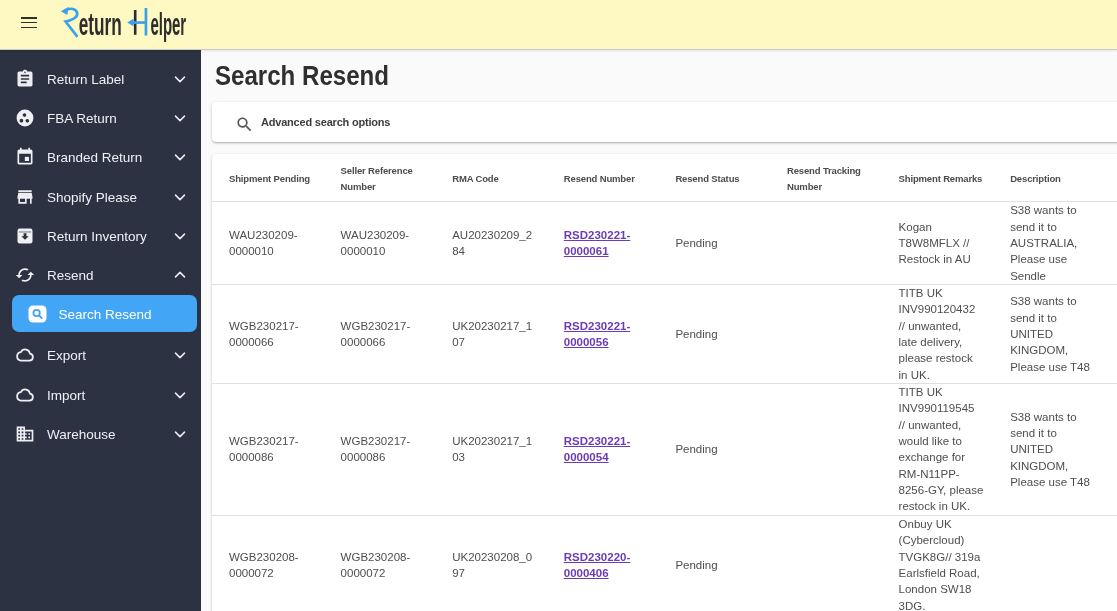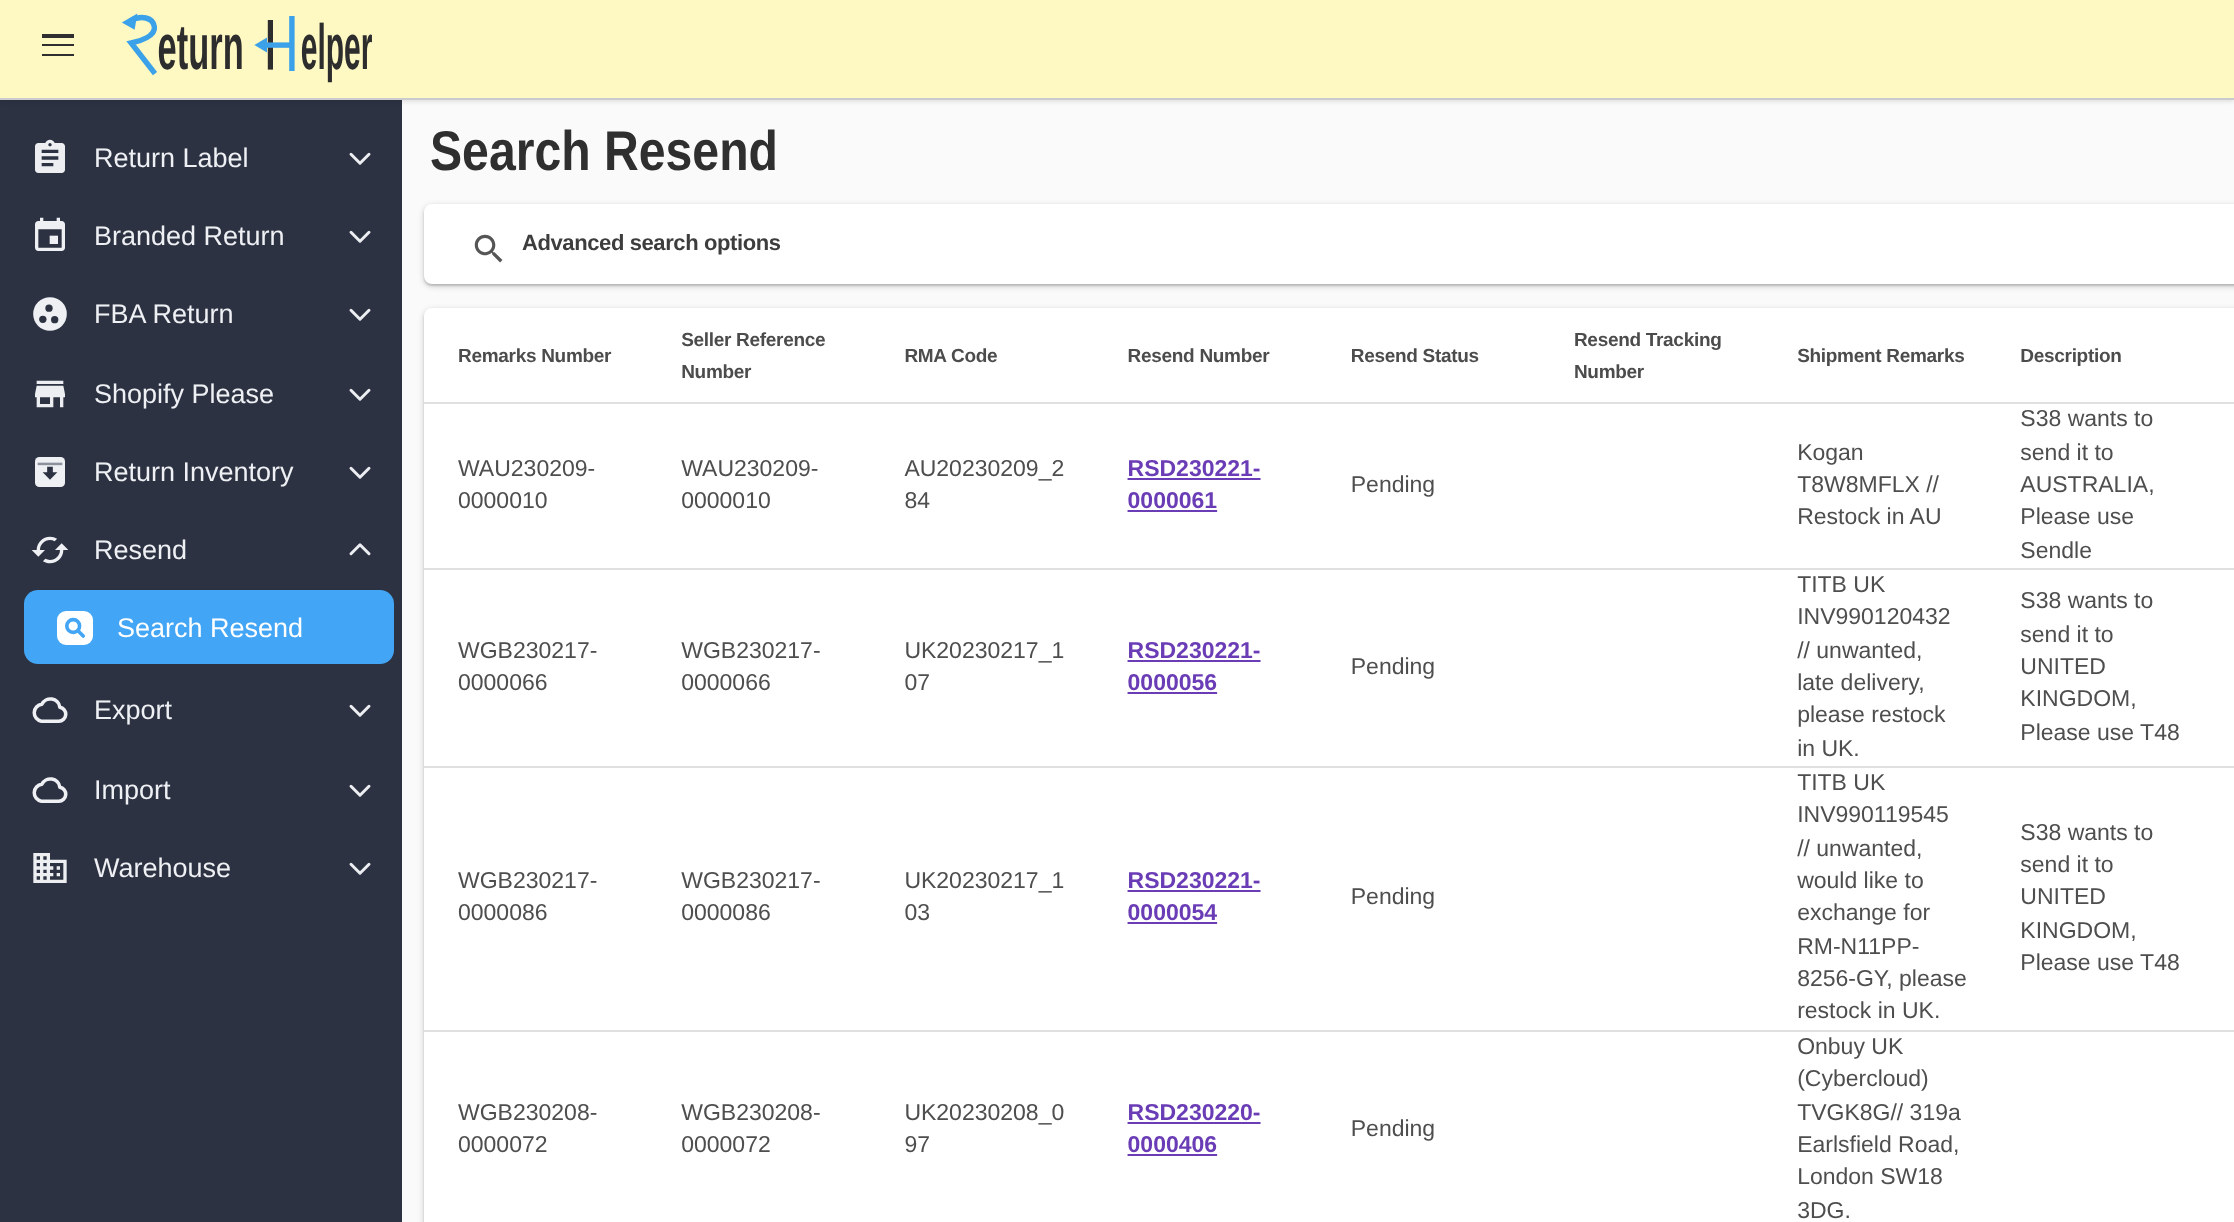--- a/index.html
+++ b/index.html
@@ -43,37 +43,37 @@
   <div class="mi">
         <svg class="ic" viewBox="0 0 24 24" fill="#eceef2">
           <path d="M19 3h-4.18C14.4 1.84 13.3 1 12 1c-1.3 0-2.4.84-2.82 2H5c-1.1 0-2 .9-2 2v14c0 1.1.9 2 2 2h14c1.1 0 2-.9 2-2V5c0-1.1-.9-2-2-2zm-7 0c.55 0 1 .45 1 1s-.45 1-1 1-1-.45-1-1 .45-1 1-1zm2 14H7v-2h7v2zm3-4H7v-2h10v2zm0-4H7V7h10v2z"></path>
         </svg>
         <span class="lbl">Return Label</span>
         <svg class="chev" viewBox="0 0 24 24" fill="none" stroke="#eceef2" stroke-width="2" stroke-linecap="round" stroke-linejoin="round">
           <polyline points="6,9.5 12,15.5 18,9.5"></polyline>
         </svg>
       </div>
   <div class="mi">
-        <svg class="ic" viewBox="0 0 24 24" fill="#eef0f4">
-          <path d="M19 3h-1V1h-2v2H8V1H6v2H5c-1.11 0-1.99.9-1.99 2L3 19c0 1.1.89 2 2 2h14c1.1 0 2-.9 2-2V5c0-1.1-.9-2-2-2zm0 16H5V8h14v11z"></path>
-          <rect x="11.8" y="11.8" width="5" height="5"></rect>
-        </svg>
-        <span class="lbl">Branded Return</span>
-        <svg class="chev" viewBox="0 0 24 24" fill="none" stroke="#eceef2" stroke-width="2" stroke-linecap="round" stroke-linejoin="round">
-          <polyline points="6,9.5 12,15.5 18,9.5"></polyline>
-        </svg>
-      </div>
-  <div class="mi">
         <svg class="ic" viewBox="0 0 24 24">
           <circle cx="12" cy="12" r="10.1" fill="#eef0f4"></circle>
           <circle cx="11.4" cy="8.5" r="2.2" fill="#2c3242"></circle>
           <circle cx="7.7" cy="15.2" r="2.2" fill="#2c3242"></circle>
           <circle cx="14.8" cy="15.4" r="2.2" fill="#2c3242"></circle>
         </svg>
         <span class="lbl">FBA Return</span>
+        <svg class="chev" viewBox="0 0 24 24" fill="none" stroke="#eceef2" stroke-width="2" stroke-linecap="round" stroke-linejoin="round">
+          <polyline points="6,9.5 12,15.5 18,9.5"></polyline>
+        </svg>
+      </div>
+  <div class="mi">
+        <svg class="ic" viewBox="0 0 24 24" fill="#eef0f4">
+          <path d="M19 3h-1V1h-2v2H8V1H6v2H5c-1.11 0-1.99.9-1.99 2L3 19c0 1.1.89 2 2 2h14c1.1 0 2-.9 2-2V5c0-1.1-.9-2-2-2zm0 16H5V8h14v11z"></path>
+          <rect x="11.8" y="11.8" width="5" height="5"></rect>
+        </svg>
+        <span class="lbl">Branded Return</span>
         <svg class="chev" viewBox="0 0 24 24" fill="none" stroke="#eceef2" stroke-width="2" stroke-linecap="round" stroke-linejoin="round">
           <polyline points="6,9.5 12,15.5 18,9.5"></polyline>
         </svg>
       </div>
   <div class="mi">
         <svg class="ic" viewBox="0 0 24 24" fill="#eceef2">
           <path d="M20 4H4v2h16V4zm1 10v-2l-1-5H4l-1 5v2h1v6h10v-6h4v6h2v-6h1zm-9 4H6v-4h6v4z"></path>
         </svg>
         <span class="lbl">Shopify Please</span>
         <svg class="chev" viewBox="0 0 24 24" fill="none" stroke="#eceef2" stroke-width="2" stroke-linecap="round" stroke-linejoin="round">
@@ -177,21 +177,21 @@
         <col>
         <col>
         <col>
         <col>
         <col>
         <col>
         <col style="width:28px">
       </colgroup>
 <tbody>
         <tr style="height:48.3px">
- <th>Remarks Number</th>
+ <th>Shipment Pending</th>
  <th>Seller Reference<br>Number</th>
  <th>RMA Code</th>
  <th>Resend Number</th>
  <th>Resend Status</th>
  <th>Resend Tracking<br>Number</th>
  <th>Shipment Remarks</th>
  <th>Description</th>
  <th></th>
 </tr>
 <tr>

